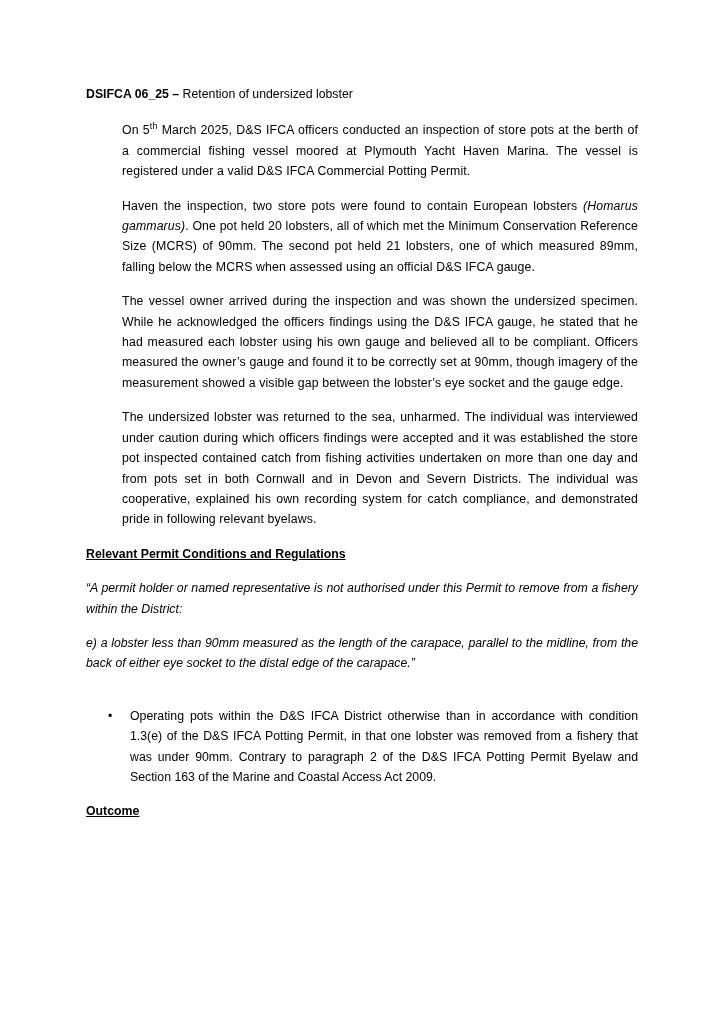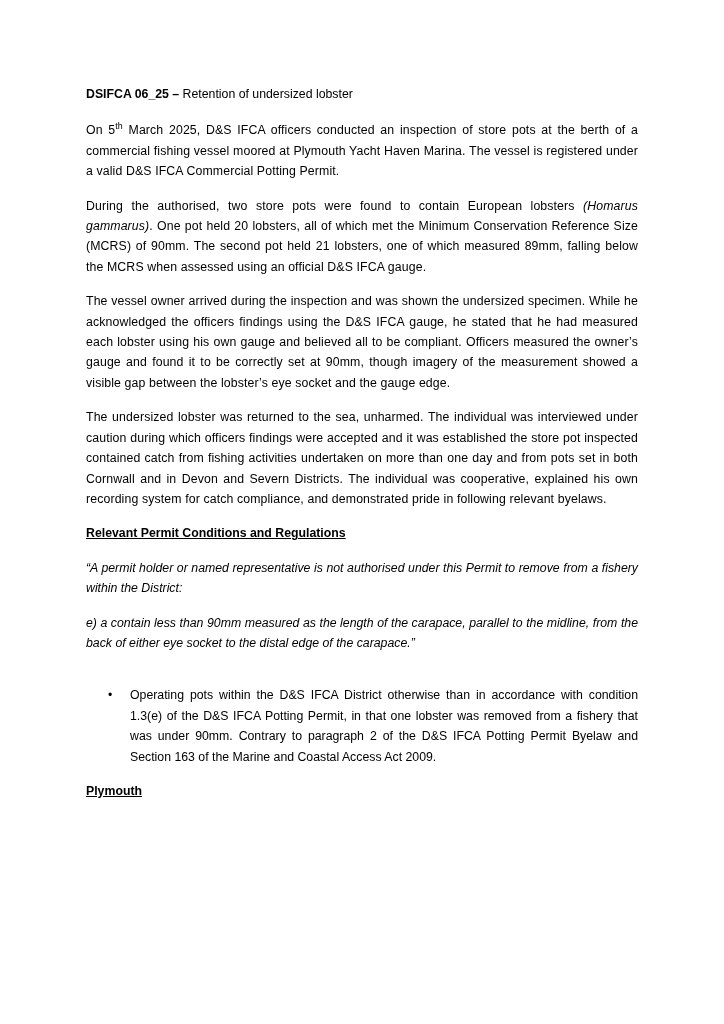--- a/index.html
+++ b/index.html
@@ -27,20 +27,21 @@
   }
   p, h2 {
     margin: 0;
   }
   .para {
     font-size: 12.3px;
     line-height: 20.4px;
     text-align: justify;
     margin-bottom: 14px;
     letter-spacing: 0.01em;
+    margin-left: 36px;
   }
   .heading {
     font-size: 12.3px;
     line-height: 20.4px;
     font-weight: bold;
     margin-bottom: 14px;
     text-decoration: underline;
   }
   .title-line {
     font-size: 12.3px;
@@ -96,40 +97,40 @@
 
     <p class="title-line">
       <span class="bold">DSIFCA 06_25 –</span><span> Retention of undersized lobster</span>
     </p>
 
     <p class="para">
       <span>On 5</span><sup>th</sup><span> March 2025, D&amp;S IFCA officers conducted an inspection of store pots at the berth of a commercial fishing vessel moored at Plymouth Yacht Haven Marina. The vessel is registered under a valid D&amp;S IFCA Commercial Potting Permit.</span>
     </p>
 
     <p class="para">
-      <span>During the authorised, two store pots were found to contain European lobsters </span><span class="italic">(Homarus gammarus)</span><span>.  One pot held 20 lobsters, all of which met the Minimum Conservation Reference Size (MCRS) of 90mm. The second pot held 21 lobsters, one of which measured 89mm, falling below the MCRS when assessed using an official D&amp;S IFCA gauge.</span>
+      <span>Haven the inspection, two store pots were found to contain European lobsters </span><span class="italic">(Homarus gammarus)</span><span>.  One pot held 20 lobsters, all of which met the Minimum Conservation Reference Size (MCRS) of 90mm. The second pot held 21 lobsters, one of which measured 89mm, falling below the MCRS when assessed using an official D&amp;S IFCA gauge.</span>
     </p>
 
     <p class="para">The vessel owner arrived during the inspection and was shown the undersized specimen.  While he acknowledged the officers findings using the D&amp;S IFCA gauge, he stated that he had measured each lobster using his own gauge and believed all to be compliant.  Officers measured the owner’s gauge and found it to be correctly set at 90mm, though imagery of the measurement showed a visible gap between the lobster’s eye socket and the gauge edge.</p>
 
     <p class="para">The undersized lobster was returned to the sea, unharmed.  The individual was interviewed under caution during which officers findings were accepted and it was established the store pot inspected contained catch from fishing activities undertaken on more than one day and from pots set in both Cornwall and in Devon and Severn Districts.  The individual was cooperative, explained his own recording system for catch compliance, and demonstrated pride in following relevant byelaws.</p>
 
     <h2 class="heading">Relevant Permit Conditions and Regulations</h2>
 
 
     <p class="quote">“A permit holder or named representative is not authorised under this Permit to remove from a fishery within the District:</p>
 
-    <p class="quote">e) a contain less than 90mm measured as the length of the carapace, parallel to the midline, from the back of either eye socket to the distal edge of the carapace.”</p>
+    <p class="quote">e) a lobster less than 90mm measured as the length of the carapace, parallel to the midline, from the back of either eye socket to the distal edge of the carapace.”</p>
 
     <div class="spacer"></div>
 
 
     <ul class="bullets">
       <li>
         <span class="bullet-dot">•</span>
         <span>Operating pots within the D&amp;S IFCA District otherwise than in accordance with condition 1.3(e) of the D&amp;S IFCA Potting Permit, in that one lobster was removed from a fishery that was under 90mm. Contrary to paragraph 2 of the D&amp;S IFCA Potting Permit Byelaw and Section 163 of the Marine and Coastal Access Act 2009.</span>
       </li>
     </ul>
 
-    <h2 class="heading">Plymouth</h2>
+    <h2 class="heading">Outcome</h2>
 
   </div>
 </div>
 
 </body></html>

